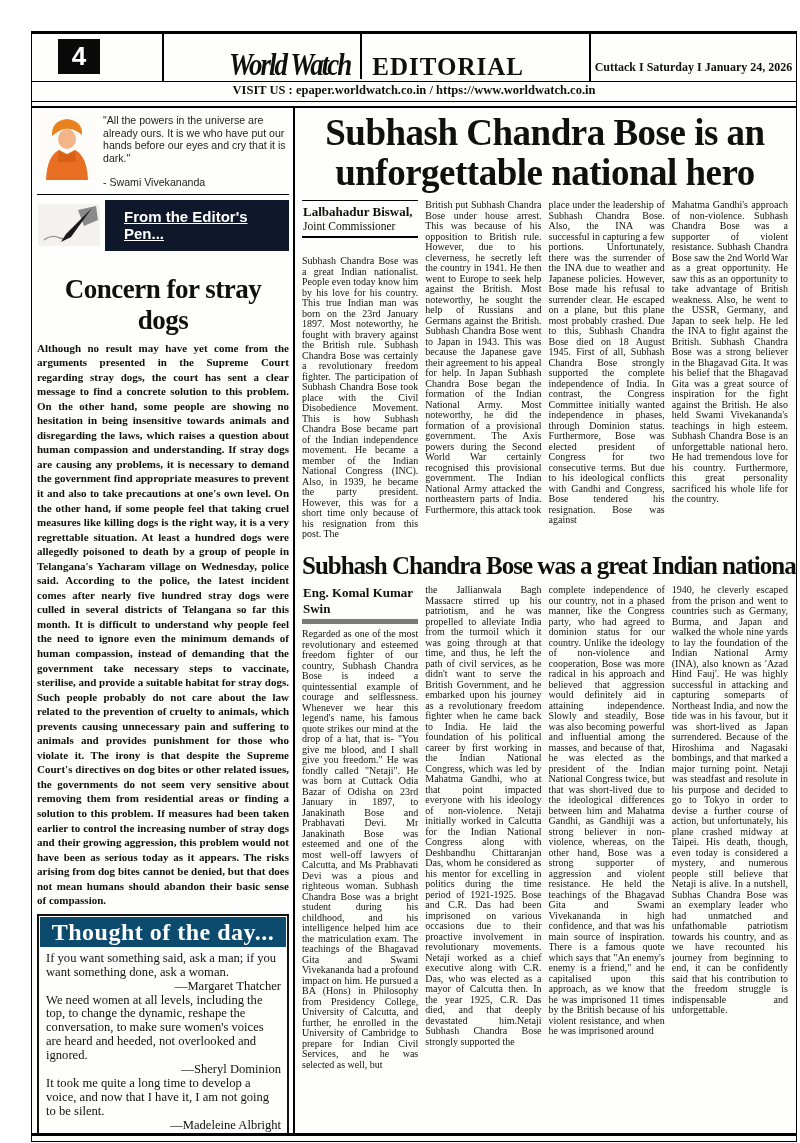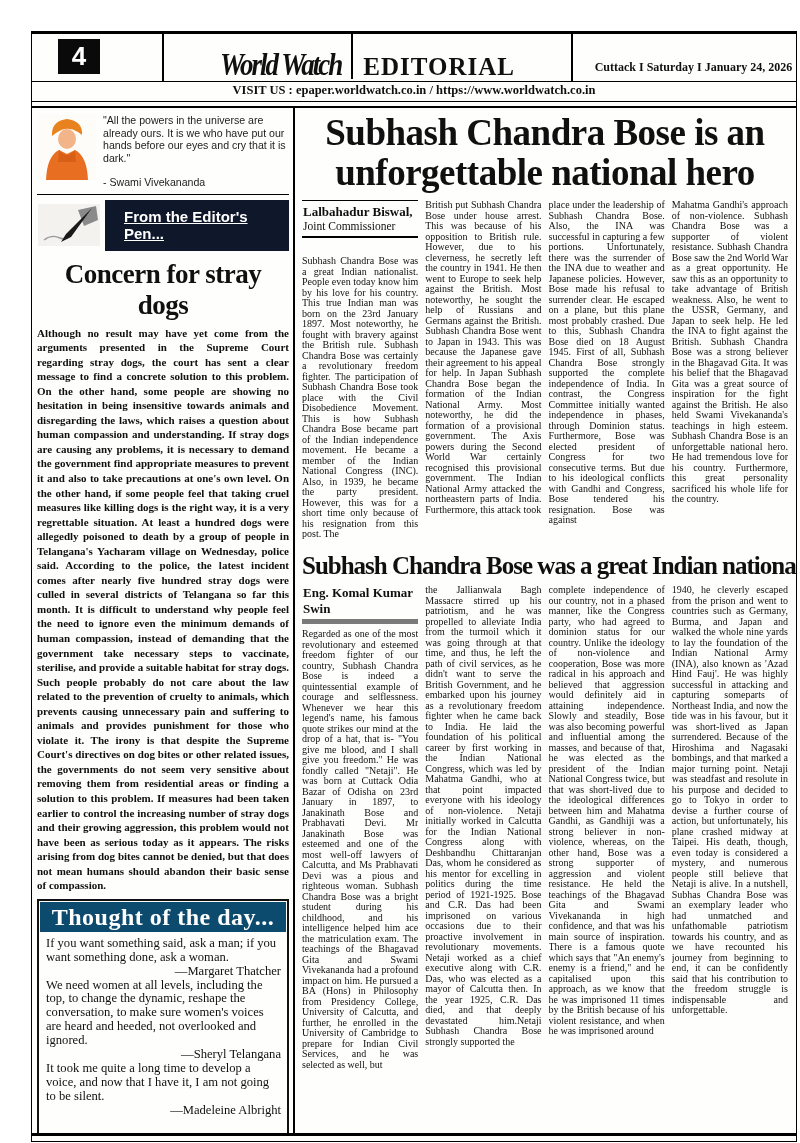--- a/index.html
+++ b/index.html
@@ -14,41 +14,41 @@
           display:flex;align-items:center;justify-content:center;
           font:bold 26px "Liberation Sans",sans-serif;}
   .mh-vline{width:2px;background:#000;margin-left:62px;}
   .mh-mid{flex:1;display:flex;align-items:flex-end;justify-content:center;gap:10px;padding-bottom:2px;}
   .logo{font-family:"Liberation Serif",serif;font-weight:bold;font-style:italic;
         font-size:27px;letter-spacing:-2px;transform:scaleY(1.15);line-height:1;}
   .mh-midline{width:2px;align-self:stretch;background:#000;}
   .section-title{font:bold 25px "Liberation Serif",serif;letter-spacing:1px;line-height:1;}
   .mh-vline2{width:2px;background:#000;}
   .dateline{width:205px;display:flex;align-items:flex-end;justify-content:center;
-            font:bold 12px "Liberation Serif",serif;padding-bottom:6px;padding-left:18px;}
+            font:bold 12px "Liberation Serif",serif;padding-bottom:6px;}
   .visit-row{height:17px;text-align:center;font:bold 12.5px "Liberation Serif",serif;padding-top:1px;}
   .thick-rule{height:4px;border-top:1px solid #000;border-bottom:2.5px solid #000;margin-top:1px;}
 
   
   .content{flex:1;display:flex;overflow:hidden;}
   .left-col{width:252px;padding:2px 4px 0 5px;overflow:hidden;}
   .v-divider{width:2px;background:#000;}
   .right-area{flex:1;padding:0 8px 0 7px;overflow:hidden;}
 
   
   .quote-box{display:flex;gap:7px;padding:4px 1px 5px 1px;border-bottom:1.5px solid #000;}
   .viv-img{width:58px;height:66px;flex:none;}
   .quote-text{font:10.6px/12.7px "Liberation Sans",sans-serif;color:#1c1c1c;}
   .quote-attr{font-weight:normal;text-align:left;padding-right:4px;margin-top:11px;}
   .pen-row{display:flex;align-items:center;gap:5px;padding:5px 0 5px 1px;}
   .pen-img{width:62px;height:42px;flex:none;}
   .pen-band{flex:1;background:#0f172a;color:#fff;font:bold 15px "Liberation Sans",sans-serif;
             padding:8px 5px 9px 19px;}
   .pen-band span{text-decoration:underline;}
-  .editorial-title{font:bold 27px "Liberation Serif",serif;text-align:center;margin:3px 0 5px 0;
+  .editorial-title{font:bold 27px "Liberation Serif",serif;text-align:center;margin:18px 0 5px 0;
                    letter-spacing:-0.5px;}
   .editorial-body{font-size:11px;line-height:14.55px;text-align:justify;margin:0;font-weight:bold;}
   .thought-box{border:2px solid #111;margin-top:6px;}
   .thought-title{background:#0c4a6e;color:#fff;text-align:center;margin:1px;
                  font:bold 24px/30px "Liberation Serif",serif;letter-spacing:0.5px;}
   .thought-quotes{padding:4px 6px 4px 7px;font-size:12.6px;line-height:13.9px;}
   .tq{margin:0;text-align:left;}
   .tqa{margin:0;text-align:right;}
 
   
@@ -126,21 +126,21 @@
 
       <h2 class="editorial-title">Concern for stray dogs</h2>
       <p class="editorial-body">Although no result may have yet come from the arguments presented in the Supreme Court regarding stray dogs, the court has sent a clear message to find a concrete solution to this problem. On the other hand, some people are showing no hesitation in being insensitive towards animals and disregarding the laws, which raises a question about human compassion and understanding. If stray dogs are causing any problems, it is necessary to demand the government find appropriate measures to prevent it and also to take precautions at one's own level. On the other hand, if some people feel that taking cruel measures like killing dogs is the right way, it is a very regrettable situation. At least a hundred dogs were allegedly poisoned to death by a group of people in Telangana's Yacharam village on Wednesday, police said. According to the police, the latest incident comes after nearly five hundred stray dogs were culled in several districts of Telangana so far this month. It is difficult to understand why people feel the need to ignore even the minimum demands of human compassion, instead of demanding that the government take necessary steps to vaccinate, sterilise, and provide a suitable habitat for stray dogs. Such people probably do not care about the law related to the prevention of cruelty to animals, which prevents causing unnecessary pain and suffering to animals and provides punishment for those who violate it. The irony is that despite the Supreme Court's directives on dog bites or other related issues, the governments do not seem very sensitive about removing them from residential areas or finding a solution to this problem. If measures had been taken earlier to control the increasing number of stray dogs and their growing aggression, this problem would not have been as serious today as it appears. The risks arising from dog bites cannot be denied, but that does not mean humans should abandon their basic sense of compassion.</p>
 
       <div class="thought-box">
         <div class="thought-title">Thought of the day...</div>
         <div class="thought-quotes">
           <p class="tq">If you want something said, ask a man; if you want something done, ask a woman.</p>
           <p class="tqa">—Margaret Thatcher</p>
           <p class="tq">We need women at all levels, including the top, to change the dynamic, reshape the conversation, to make sure women's voices are heard and heeded, not overlooked and ignored.</p>
-          <p class="tqa">—Sheryl Telangana</p>
+          <p class="tqa">—Sheryl Dominion</p>
           <p class="tq">It took me quite a long time to develop a voice, and now that I have it, I am not going to be silent.</p>
           <p class="tqa">—Madeleine Albright</p>
           <p class="tq" style="text-align:center;margin-top:39px;">Women must learn to play the game as men do.</p>
           <p class="tqa">—Eleanor Roosevelt</p>
           <p class="tq">I swear, by my life and my love of it, that I will never live for the sake of another man, nor ask another man to live for mine.</p>
 
         </div>
       </div>
     </aside>
 

